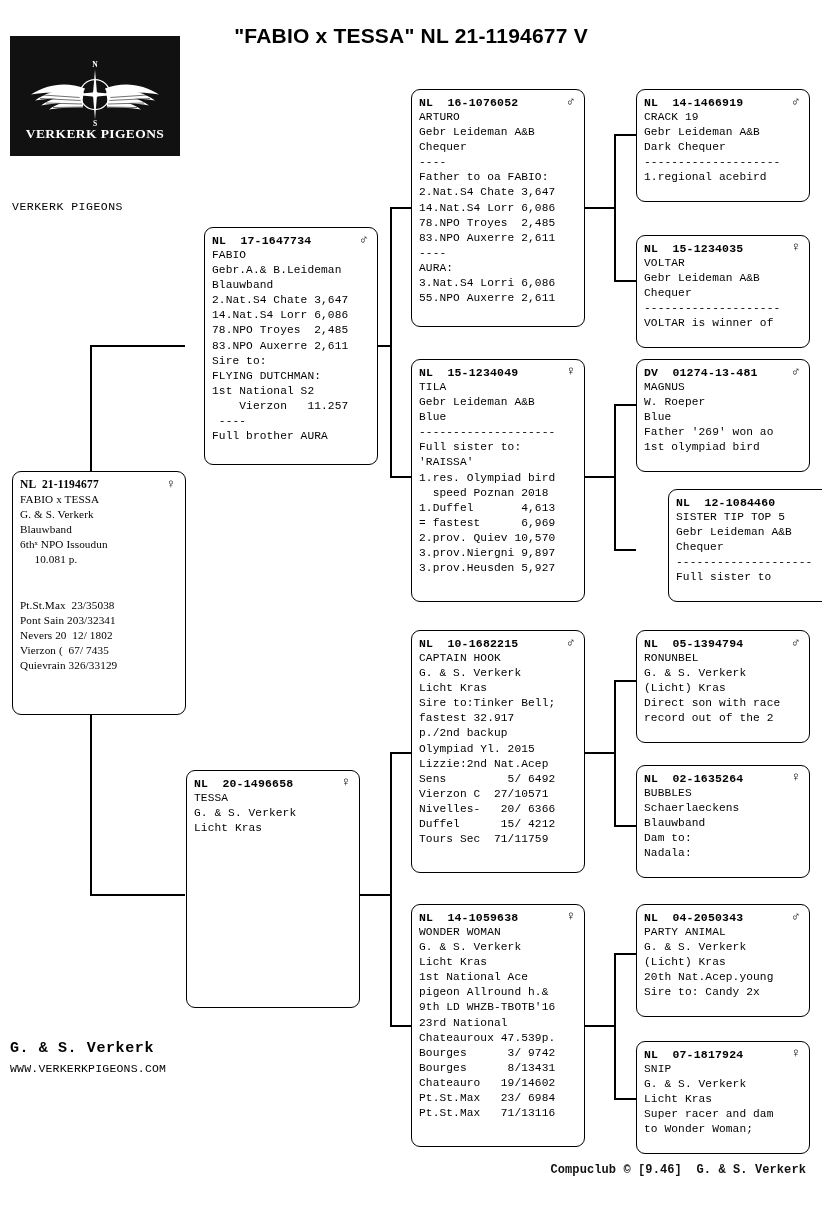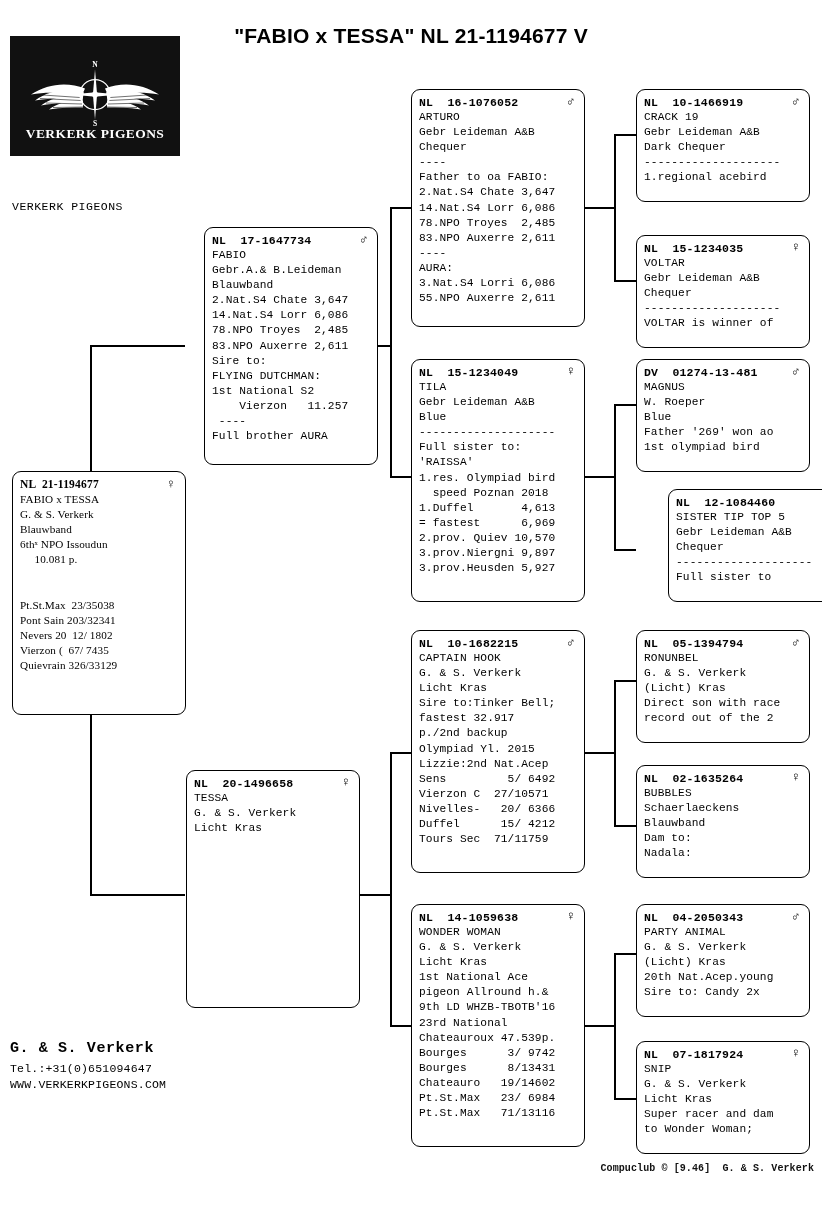--- a/index.html
+++ b/index.html
@@ -28,21 +28,21 @@
   #owner-label{left:12px;top:200px;font-size:11.5px;letter-spacing:.5px;}
 
   
   #footer{left:10px;top:1040px;width:260px;}
   #footer .name{
     font-family:"Liberation Mono","DejaVu Sans Mono",monospace;
     font-weight:bold;font-size:15px;letter-spacing:.6px;margin-bottom:4px;
   }
   #footer .line{font-size:11.5px;line-height:15.5px;letter-spacing:.2px;}
   #copyright{
-    right:8px;top:1163px;font-size:10px;font-weight:bold;
+    right:16px;top:1163px;font-size:12px;font-weight:bold;
     letter-spacing:.1px;white-space:pre;color:#111;
   }
 
   
   .card{
     position:absolute;border:1.4px solid #000;border-radius:9px;background:#fff;
     box-sizing:border-box;padding:5px 7px 4px 7px;overflow:hidden;
   }
   .card .hdr{
     display:flex;align-items:flex-start;justify-content:space-between;
@@ -272,21 +272,21 @@
 Chateauroux 47.539p.
 Bourges      3/ 9742
 Bourges      8/13431
 Chateauro   19/14602
 Pt.St.Max   23/ 6984
 Pt.St.Max   71/13116</div>
 </div>
 
 <div class="card" style="left:636px;top:89px;width:174px;height:113px;">
   <div class="hdr">
-    <span>NL  10-1466919</span>
+    <span>NL  14-1466919</span>
     <span class="sex">♂</span>
   </div>
   <div class="body">CRACK 19
 Gebr Leideman A&amp;B
 Dark Chequer
 --------------------
 1.regional acebird</div>
 </div>
 
 <div class="card" style="left:636px;top:235px;width:174px;height:113px;">
@@ -368,17 +368,16 @@
   </div>
   <div class="body">SNIP
 G. &amp; S. Verkerk
 Licht Kras
 Super racer and dam
 to Wonder Woman;</div>
 </div>
 
 <div class="abs" id="footer">
   <div class="name">G. &amp; S. Verkerk</div>
-  <div class="line">Tel.:+31(0)651094647</div>
   <div class="line">WWW.VERKERKPIGEONS.COM</div>
 </div>
 
 <div class="abs" id="copyright">Compuclub © [9.46]  G. &amp; S. Verkerk</div>
 
 </body></html>

